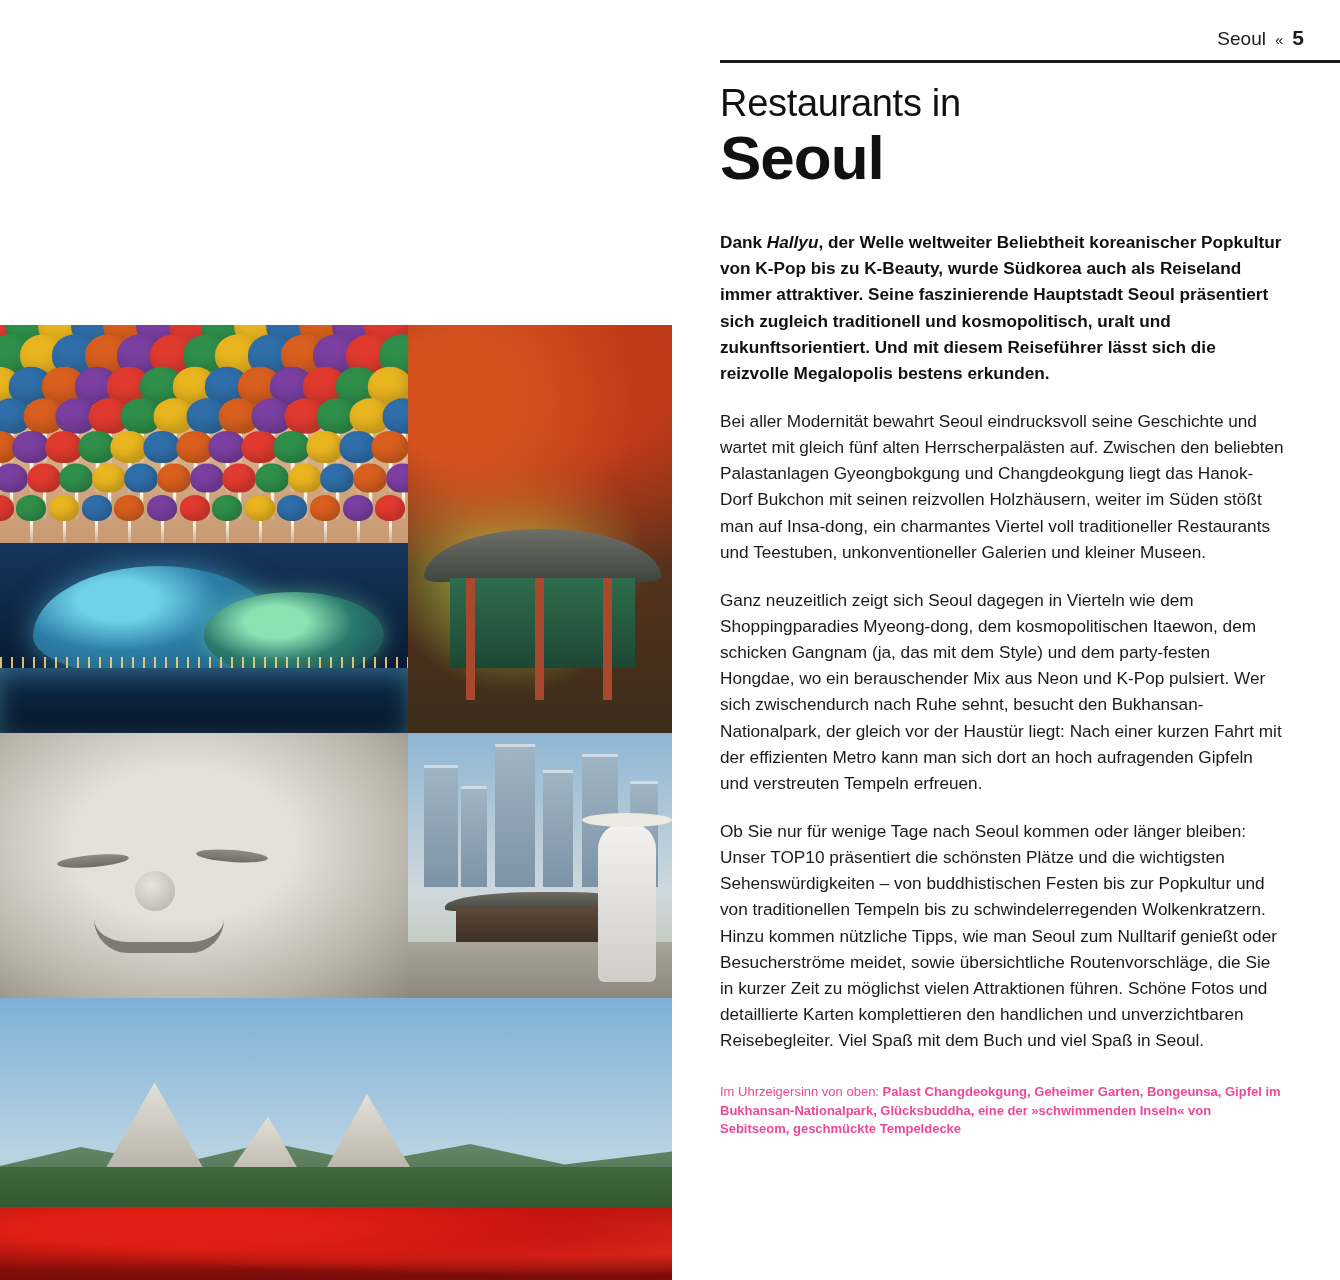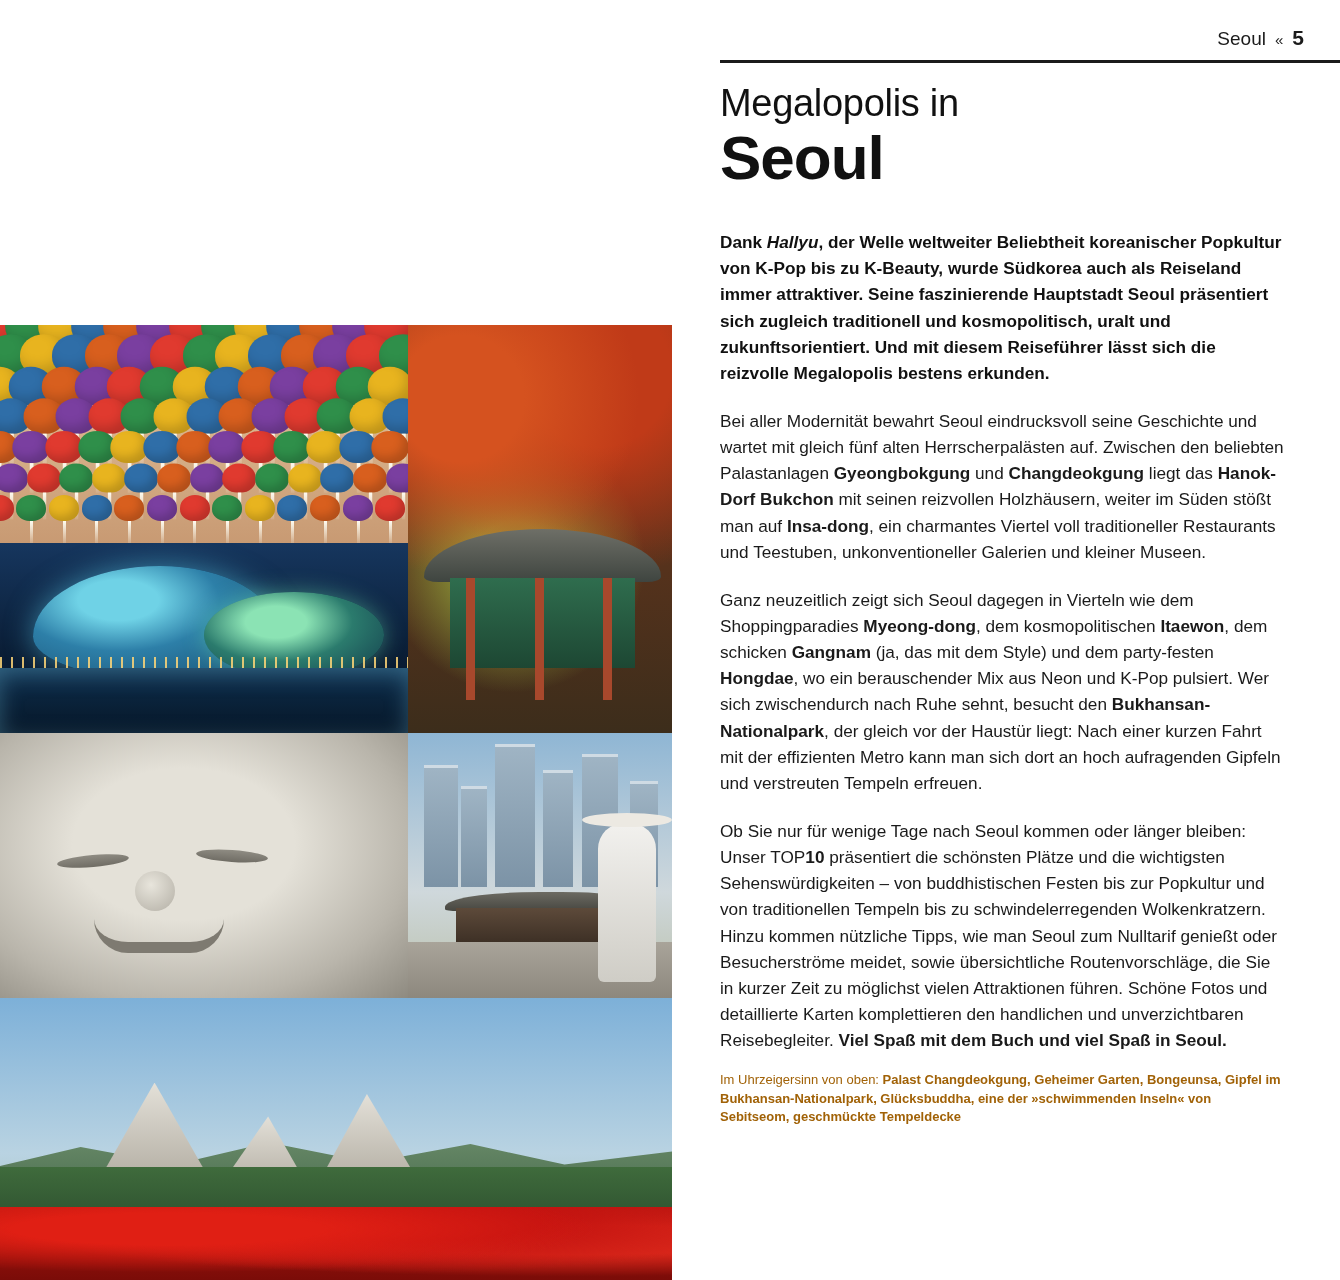--- a/index.html
+++ b/index.html
@@ -178,25 +178,25 @@
   .lead {
     margin: 40px 0 0 0;
     font-size: 17.2px; line-height: 1.52; font-weight: 700; color: #111;
   }
   .lead em { font-style: italic; }
 
   p.body {
     margin: 22px 0 0 0;
     font-size: 17.2px; line-height: 1.52; color: #1a1a1a; font-weight: 400;
   }
-  p.body b { font-weight: 700; }
+  p.body b { font-weight: 400; }
 
   .caption {
-    margin: 18px 0 0 0;
-    font-size: 13px; line-height: 1.42; color: #a16207;
+    margin: 30px 0 0 0;
+    font-size: 13px; line-height: 1.42; color: #ec4899;
   }
   .caption b { font-weight: 700; }
 </style>
 </head>
 <body>
 
 <div class="page">
 
   <div class="collage">
 
@@ -350,21 +350,21 @@
 
   <div class="content">
 
     <div class="header-rule"></div>
     <div class="folio">
       <span>Seoul</span>
       <span class="chev">«</span>
       <span class="num">5</span>
     </div>
 
-    <h2 class="title-small">Megalopolis in</h2>
+    <h2 class="title-small">Restaurants in</h2>
     <h1 class="title-big">Seoul</h1>
 
     <p class="lead"><span>Dank </span><em>Hallyu</em><span>, der Welle weltweiter Beliebtheit koreanischer Popkultur von K-Pop bis zu K-Beauty, wurde Südkorea auch als Reiseland immer attraktiver. Seine faszinierende Hauptstadt Seoul präsentiert sich zugleich traditionell und kosmopolitisch, uralt und zukunftsorientiert. Und mit diesem Reiseführer lässt sich die reizvolle Megalopolis bestens erkunden.</span></p>
 
     <p class="body"><span>Bei aller Modernität bewahrt Seoul eindrucksvoll seine Geschichte und wartet mit gleich fünf alten Herrscherpalästen auf. Zwischen den beliebten Palastanlagen </span><b>Gyeongbokgung</b><span> und </span><b>Changdeokgung</b><span> liegt das </span><b>Hanok-Dorf Bukchon</b><span> mit seinen reizvollen Holzhäusern, weiter im Süden stößt man auf </span><b>Insa-dong</b><span>, ein charmantes Viertel voll traditioneller Restaurants und Teestuben, unkonventioneller Galerien und kleiner Museen.</span></p>
 
     <p class="body"><span>Ganz neuzeitlich zeigt sich Seoul dagegen in Vierteln wie dem Shoppingparadies </span><b>Myeong-dong</b><span>, dem kosmopolitischen </span><b>Itaewon</b><span>, dem schicken </span><b>Gangnam</b><span> (ja, das mit dem Style) und dem party-festen </span><b>Hongdae</b><span>, wo ein berauschender Mix aus Neon und K-Pop pulsiert. Wer sich zwischendurch nach Ruhe sehnt, besucht den </span><b>Bukhansan-Nationalpark</b><span>, der gleich vor der Haustür liegt: Nach einer kurzen Fahrt mit der effizienten Metro kann man sich dort an hoch aufragenden Gipfeln und verstreuten Tempeln erfreuen.</span></p>
 
     <p class="body"><span>Ob Sie nur für wenige Tage nach Seoul kommen oder länger bleiben: Unser TOP</span><b>10</b><span> präsentiert die schönsten Plätze und die wichtigsten Sehenswürdigkeiten – von buddhistischen Festen bis zur Popkultur und von traditionellen Tempeln bis zu schwindelerregenden Wolkenkratzern. Hinzu kommen nützliche Tipps, wie man Seoul zum Nulltarif genießt oder Besucherströme meidet, sowie übersichtliche Routenvorschläge, die Sie in kurzer Zeit zu möglichst vielen Attraktionen führen. Schöne Fotos und detaillierte Karten komplettieren den handlichen und unverzichtbaren Reisebegleiter. </span><b>Viel Spaß mit dem Buch und viel Spaß in Seoul.</b></p>
 

